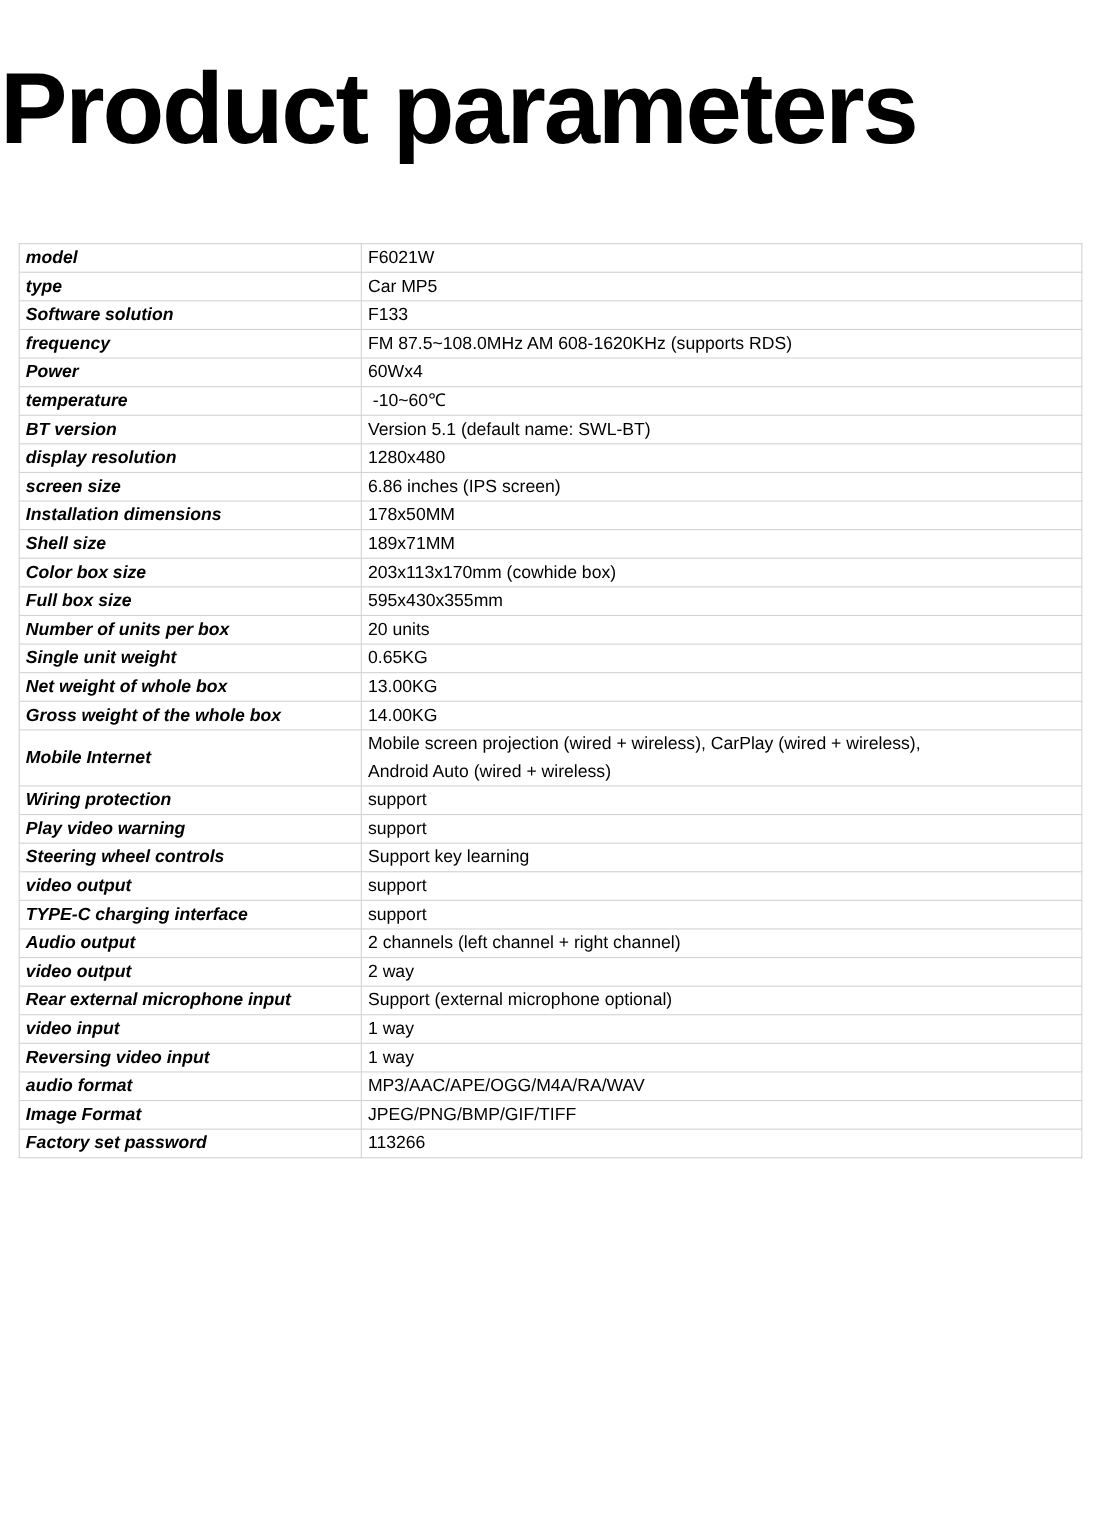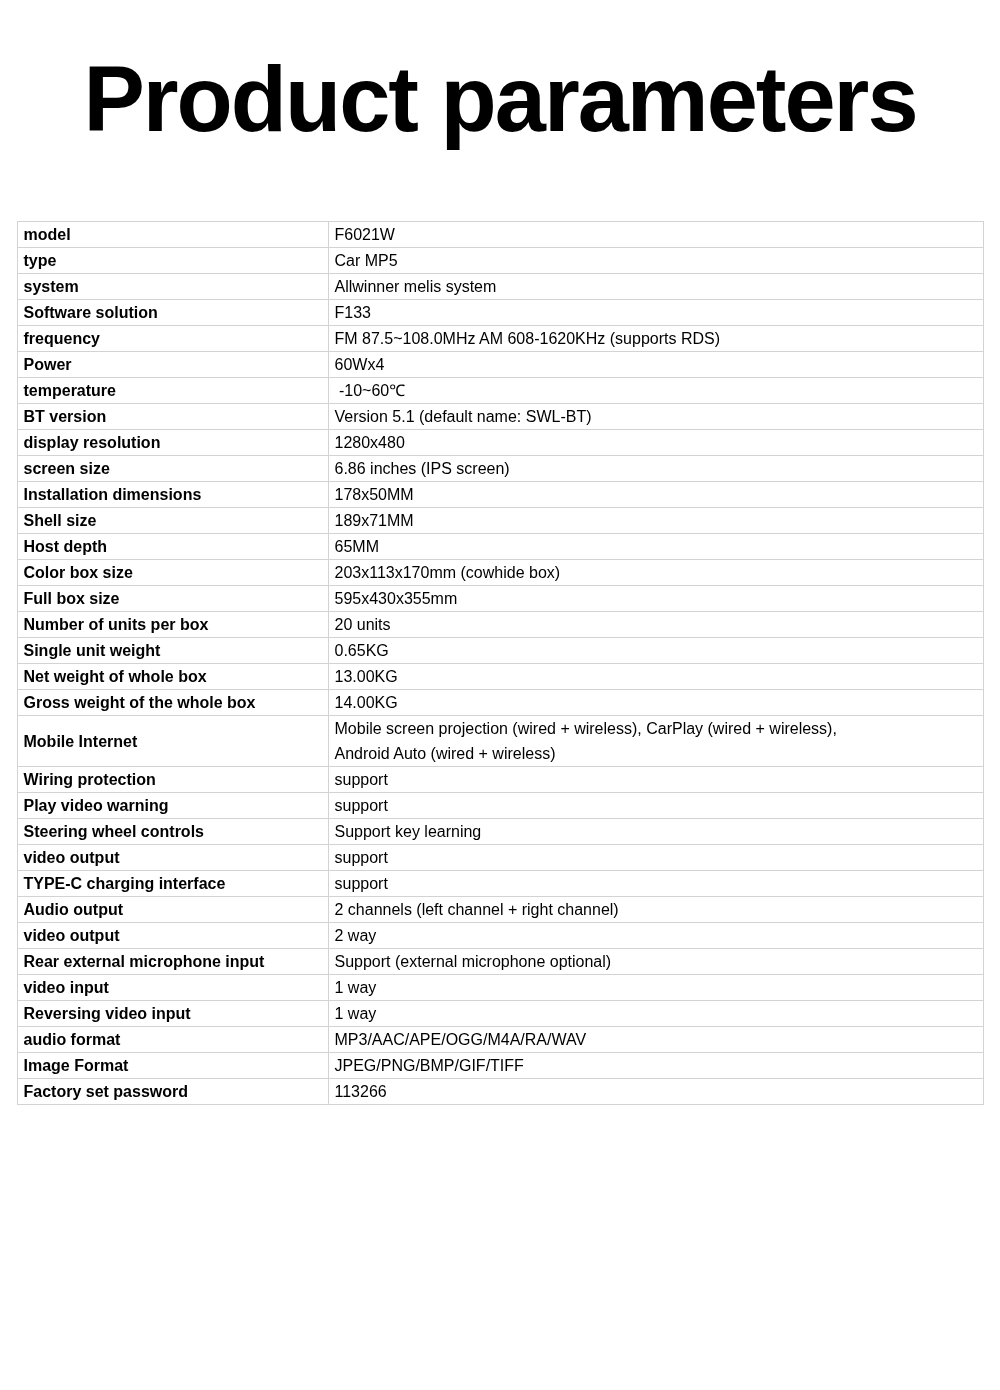--- a/index.html
+++ b/index.html
@@ -15,21 +15,21 @@
     font-family: "Liberation Sans", sans-serif;
   }
   .page {
     width: 1000px;
     min-height: 1390px;
     margin: 0 auto;
     background: var(--bg);
   }
   .title {
     margin: 42px 0 0 0;
-    text-align: center;
+    text-align: left;
     font-size: 92px;
     font-weight: 800;
     letter-spacing: -2px;
     line-height: 1.25;
     color: var(--text);
     font-family: "Liberation Sans", sans-serif;
   }
   .params-table {
     width: 966px;
     margin: 64px auto 0 auto;
@@ -42,20 +42,21 @@
     line-height: 25px;
     padding: 0 4px 0 6px;
     vertical-align: middle;
     color: var(--text);
     white-space: pre-wrap;
     overflow: hidden;
   }
   .params-table td.param {
     width: 311px;
     font-weight: bold;
+    font-style: italic;
   }
   .params-table td.value {
     width: 655px;
   }
   .params-table tr {
     height: 26px;
   }
 </style>
 </head>
 <body>
@@ -65,24 +66,20 @@
 
   <table class="params-table">
     <tbody>
         <tr>
           <td class="param">model</td>
           <td class="value">F6021W</td>
         </tr>
         <tr>
           <td class="param">type</td>
           <td class="value">Car MP5</td>
-        </tr>
-        <tr>
-          <td class="param">system</td>
-          <td class="value">Allwinner melis system</td>
         </tr>
         <tr>
           <td class="param">Software solution</td>
           <td class="value">F133</td>
         </tr>
         <tr>
           <td class="param">frequency</td>
           <td class="value">FM 87.5~108.0MHz AM 608-1620KHz (supports RDS)</td>
         </tr>
         <tr>
@@ -105,24 +102,20 @@
           <td class="param">screen size</td>
           <td class="value">6.86 inches (IPS screen)</td>
         </tr>
         <tr>
           <td class="param">Installation dimensions</td>
           <td class="value">178x50MM</td>
         </tr>
         <tr>
           <td class="param">Shell size</td>
           <td class="value">189x71MM</td>
-        </tr>
-        <tr>
-          <td class="param">Host depth</td>
-          <td class="value">65MM</td>
         </tr>
         <tr>
           <td class="param">Color box size</td>
           <td class="value">203x113x170mm (cowhide box)</td>
         </tr>
         <tr>
           <td class="param">Full box size</td>
           <td class="value">595x430x355mm</td>
         </tr>
         <tr>

